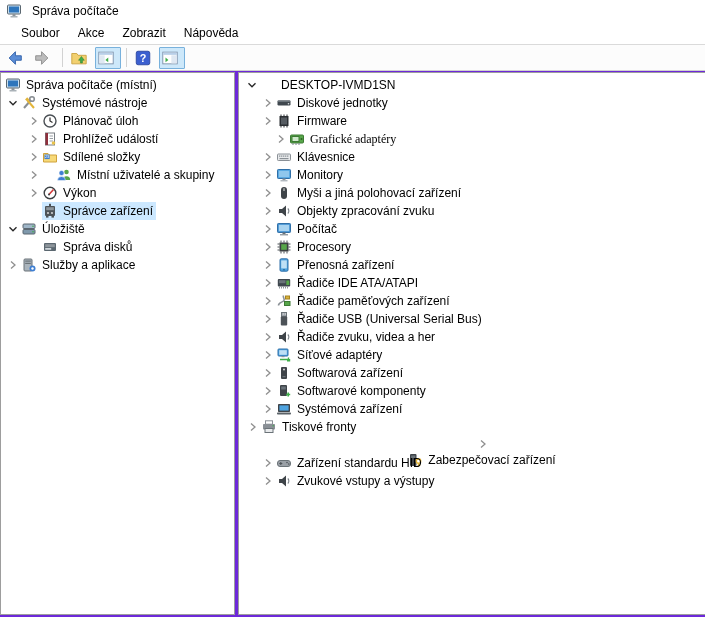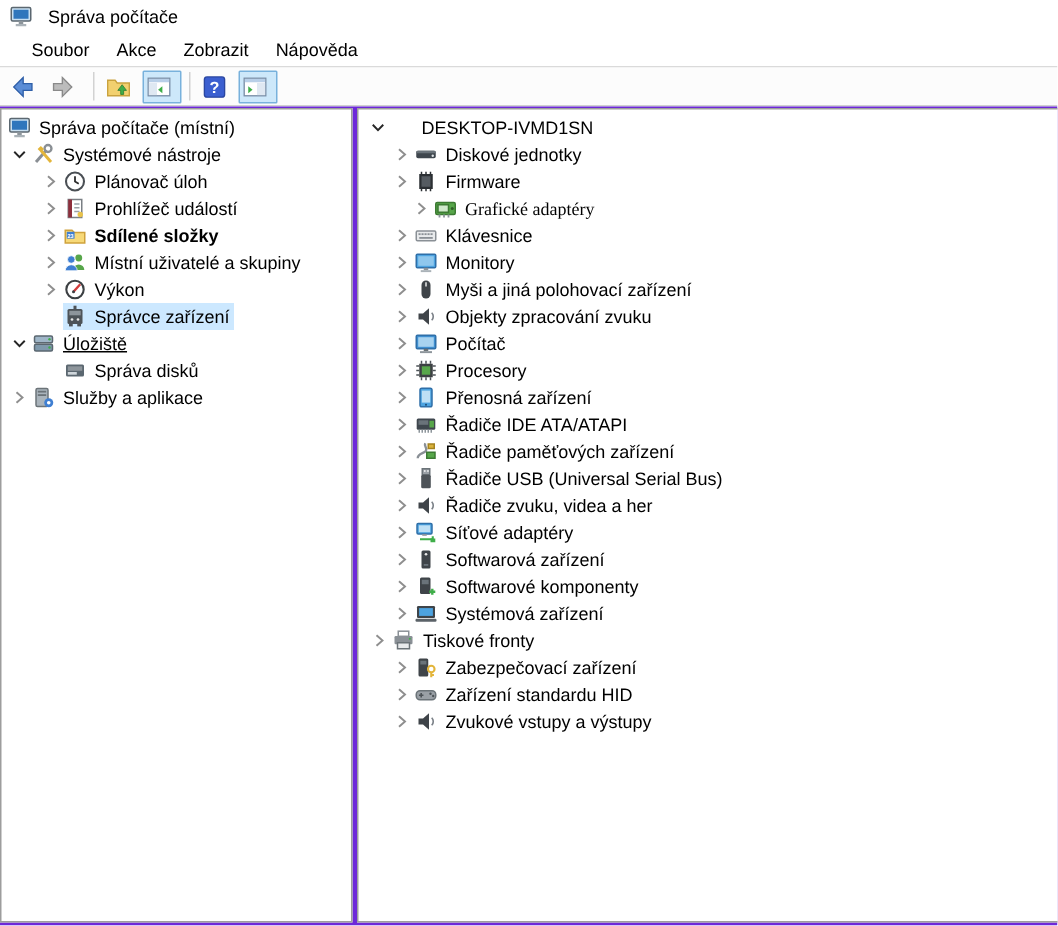--- a/index.html
+++ b/index.html
@@ -184,38 +184,38 @@
               <svg viewBox="0 0 16 16">
                 <rect x="3.5" y="2" width="9" height="12" fill="#fff" stroke="#7a7f84"></rect>
                 <rect x="3.5" y="2" width="2.5" height="12" fill="#8e2f3c"></rect>
                 <path d="M7.5 5 H11 M7.5 7.5 H11 M7.5 10 H11" stroke="#9aa0a6" stroke-width="1"></path>
                 <circle cx="11.5" cy="12" r="1.8" fill="#e8c24a"></circle>
               </svg>
             </span>
             <span class="label">Prohlížeč událostí</span>
           </span>
         </div>
-        <div class="tree-row" style="padding-left: 25px; font-weight: bold;">
+        <div class="tree-row" style="padding-left: 25px;">
           <span class="chevron-slot">
             <svg width="10" height="10" viewBox="0 0 10 10">
               <path d="M3 1.5 7 5 3 8.5" fill="none" stroke="#8f8f8f" stroke-width="1.3"></path>
             </svg>
           </span>
           <span class="row-inner">
             <span class="icon-slot">
               <svg viewBox="0 0 16 16">
                 <path d="M1.5 4.5 L1.5 13 L14.5 13 L14.5 6 L7.5 6 L6 4.5 Z" fill="#f7d978" stroke="#cfa23c"></path>
                 <rect x="2.5" y="5.5" width="5.2" height="4.6" fill="#3f7fd2"></rect>
                 <text x="5.1" y="9.4" font-size="3.8" fill="#fff" text-anchor="middle" font-family="Liberation Sans,sans-serif">23</text>
               </svg>
             </span>
             <span class="label">Sdílené složky</span>
           </span>
         </div>
-        <div class="tree-row" style="padding-left: 25px;">
+        <div class="tree-row" style="padding-left: 25px; gap: 14px;">
           <span class="chevron-slot">
             <svg width="10" height="10" viewBox="0 0 10 10">
               <path d="M3 1.5 7 5 3 8.5" fill="none" stroke="#8f8f8f" stroke-width="1.3"></path>
             </svg>
           </span>
           <span class="row-inner">
             <span class="icon-slot">
               <svg viewBox="0 0 16 16">
                 <circle cx="10.5" cy="5" r="2.3" fill="#57a64a"></circle>
                 <path d="M6.8 13 a3.7 3.7 0 0 1 7.4 0 Z" fill="#57a64a"></path>
@@ -253,21 +253,21 @@
                 <rect x="4.2" y="4.2" width="7.6" height="3" fill="#8d959b"></rect>
                 <circle cx="6" cy="10" r="0.9" fill="#e8e8e8"></circle>
                 <circle cx="10" cy="10" r="0.9" fill="#e8e8e8"></circle>
                 <rect x="4" y="13" width="2.5" height="1.6" fill="#4d5358"></rect>
                 <rect x="9.5" y="13" width="2.5" height="1.6" fill="#4d5358"></rect>
               </svg>
             </span>
             <span class="label">Správce zařízení</span>
           </span>
         </div>
-        <div class="tree-row" style="padding-left: 4px; text-decoration: underline;">
+        <div class="tree-row" style="padding-left: 4px;">
           <span class="chevron-slot">
             <svg width="10" height="10" viewBox="0 0 10 10">
               <path d="M1.5 3.2 5 6.8 8.5 3.2" fill="none" stroke="#262626" stroke-width="1.3"></path>
             </svg>
           </span>
           <span class="row-inner">
             <span class="icon-slot">
               <svg viewBox="0 0 16 16">
                 <rect x="2" y="3" width="12" height="4.5" rx="1" fill="#9fb6c8" stroke="#5b6770"></rect>
                 <rect x="2" y="8.5" width="12" height="4.5" rx="1" fill="#7f99ac" stroke="#5b6770"></rect>
@@ -657,21 +657,21 @@
               <svg viewBox="0 0 16 16">
                 <rect x="4.5" y="1.8" width="7" height="3.4" fill="#fff" stroke="#8a9096"></rect>
                 <rect x="2" y="5" width="12" height="5.5" rx="0.8" fill="#8a9096"></rect>
                 <rect x="4" y="9.5" width="8" height="4" fill="#e8eaec" stroke="#6b7378"></rect>
                 <circle cx="12.2" cy="6.8" r="0.7" fill="#3fae49"></circle>
               </svg>
             </span>
             <span class="label">Tiskové fronty</span>
           </span>
         </div>
-        <div class="tree-row" style="padding-left: 21px;">
+        <div class="tree-row" style="padding-left: 21px; flex-direction: column;">
           <span class="chevron-slot">
             <svg width="10" height="10" viewBox="0 0 10 10">
               <path d="M3 1.5 7 5 3 8.5" fill="none" stroke="#8f8f8f" stroke-width="1.3"></path>
             </svg>
           </span>
           <span class="row-inner">
             <span class="icon-slot">
               <svg viewBox="0 0 16 16">
                 <rect x="3" y="2" width="6.5" height="12" rx="1" fill="#3f4449"></rect>
                 <rect x="4.2" y="3.5" width="4.1" height="2.5" fill="#6a737a"></rect>

